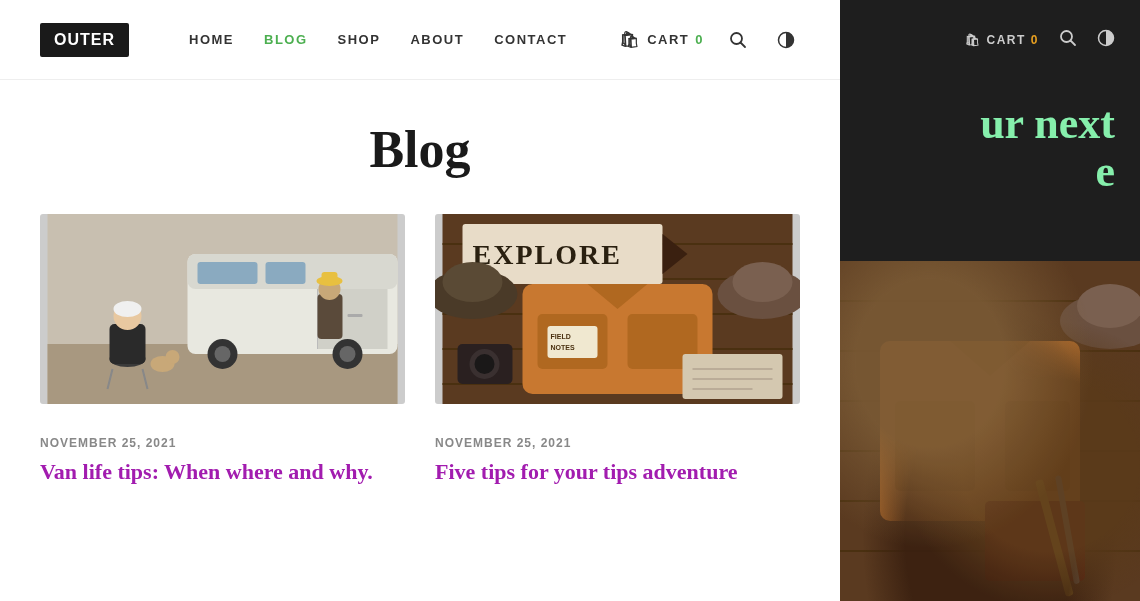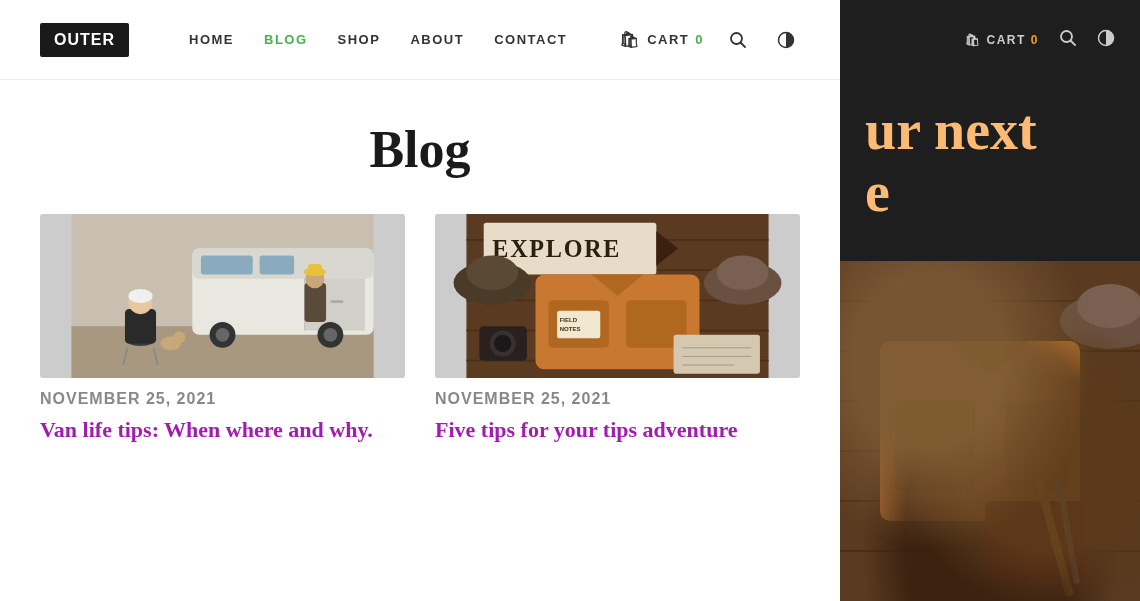--- a/index.html
+++ b/index.html
@@ -128,35 +128,35 @@
       gap: 30px;
     }
 
     .post-card {
       display: flex;
       flex-direction: column;
     }
 
     .post-image {
       width: 100%;
-      height: 164px;
+      height: 190px;
       object-fit: cover;
       border-radius: 3px;
       overflow: hidden;
       background: #ccc;
     }
 
     .post-date {
       font-family: 'Arial', sans-serif;
-      font-size: 16px;
+      font-size: 12px;
       font-weight: 600;
       letter-spacing: 1px;
       color: #888;
       text-transform: uppercase;
-      margin-top: 12px;
+      margin-top: 32px;
       margin-bottom: 8px;
     }
 
     .post-title {
       font-family: 'Georgia', serif;
       font-size: 22px;
       font-weight: 700;
       color: #a21caf;
       line-height: 1.3;
     }
@@ -203,24 +203,25 @@
       cursor: pointer;
     }
 
     .right-text-area {
       padding: 20px 25px;
       flex: 1;
     }
 
     .right-headline {
       font-family: 'Georgia', serif;
-      font-size: 56px;
+      font-size: 44px;
       font-weight: 700;
-      color: #fdba74;
+      color: #86efac;
       line-height: 1.1;
+      text-align: right;
     }
 
     .right-image {
       position: absolute;
       bottom: 0;
       left: 0;
       right: 0;
       height: 340px;
       background: linear-gradient(135deg, #c8742a 0%, #8b5e1a 40%, #6b4a2a 70%, #4a3020 100%);
       overflow: hidden;

